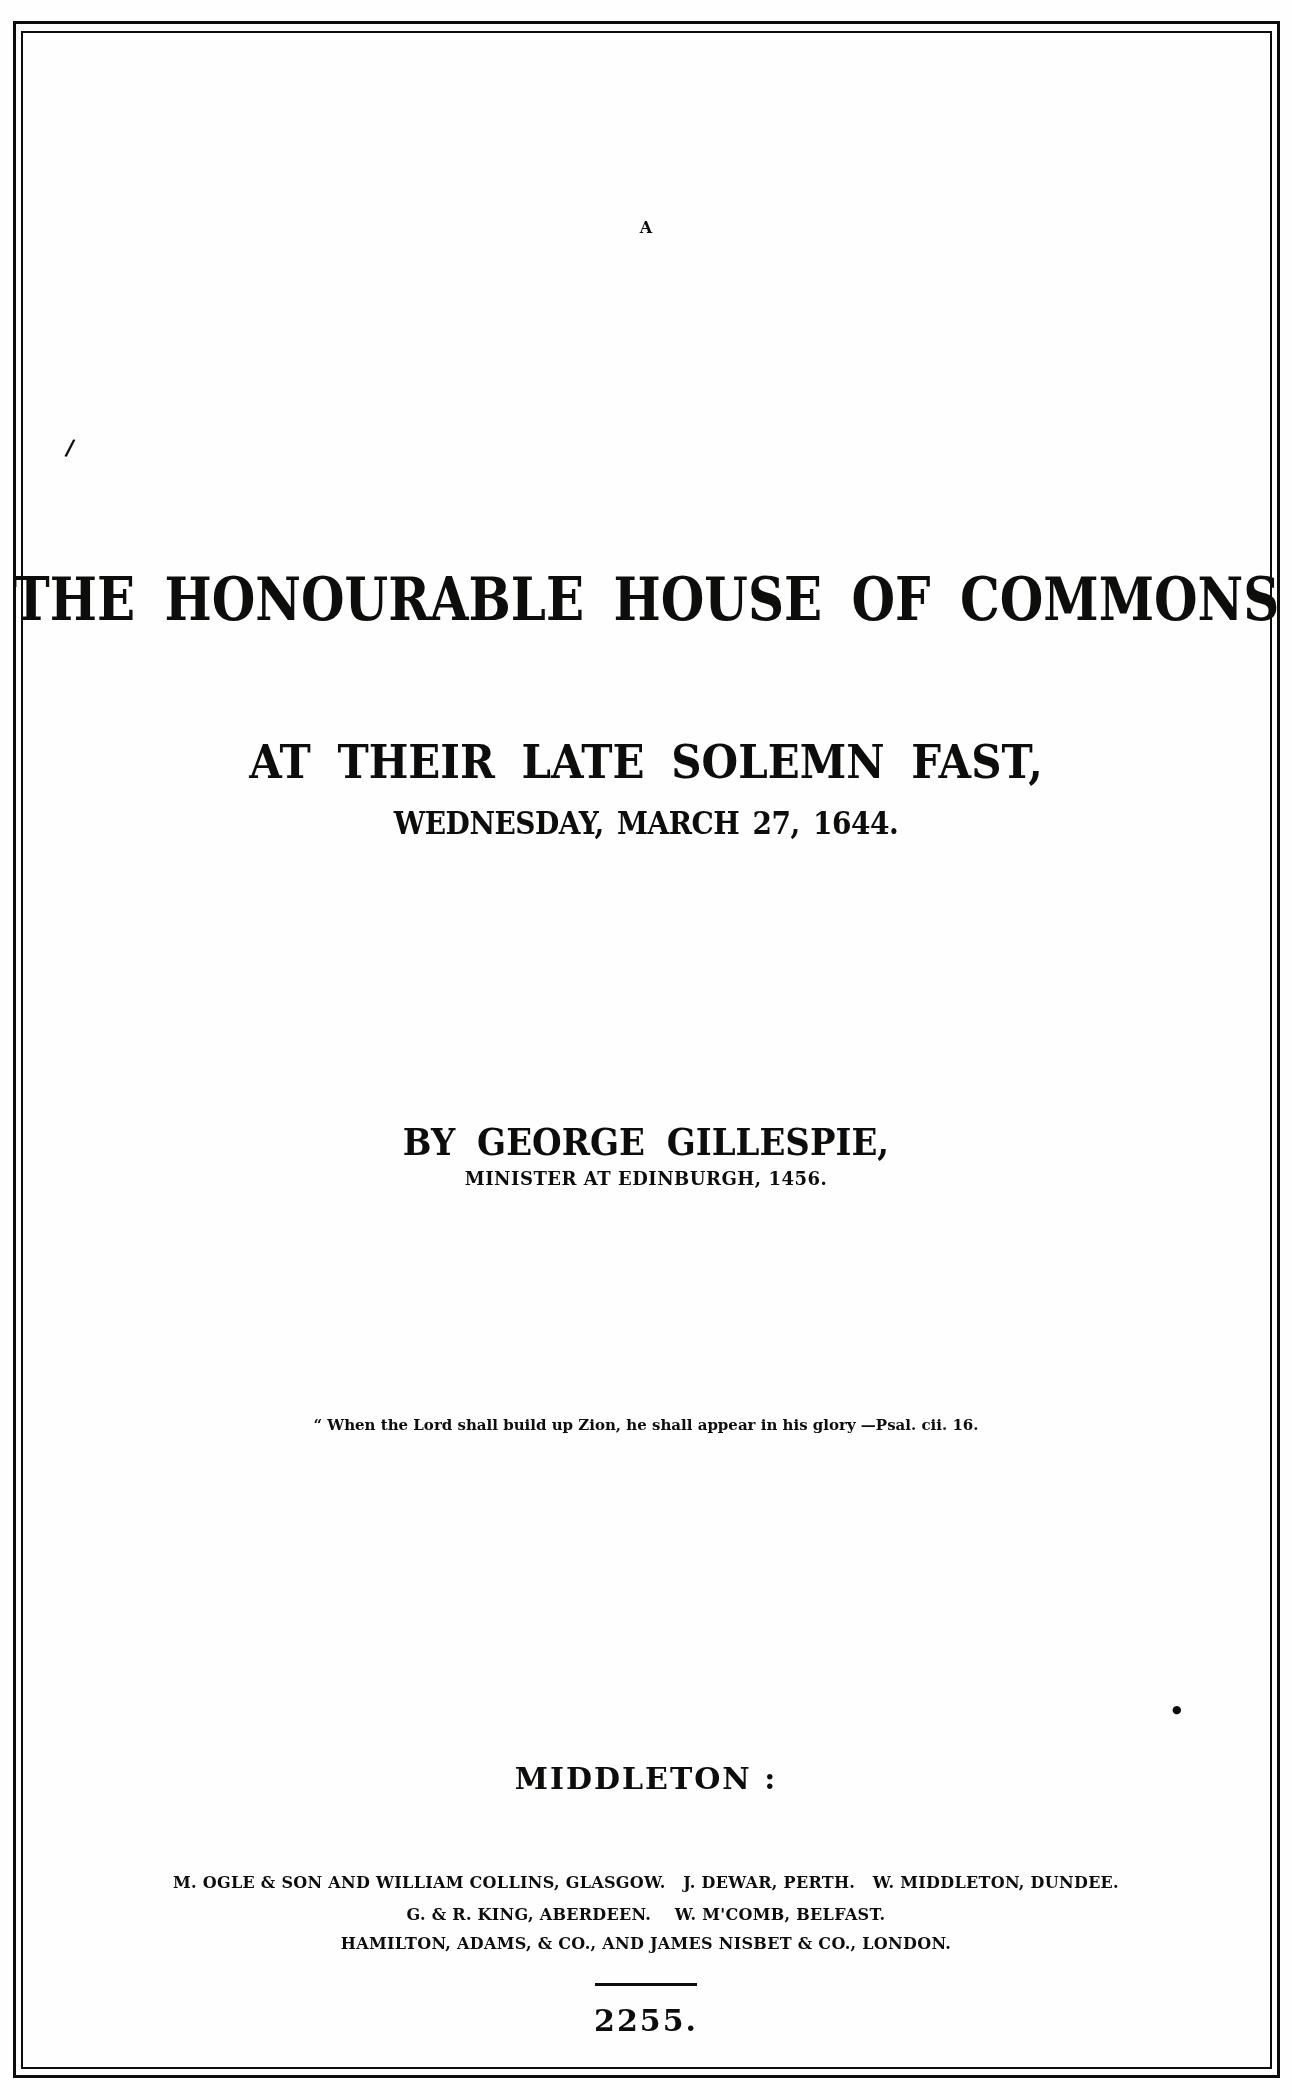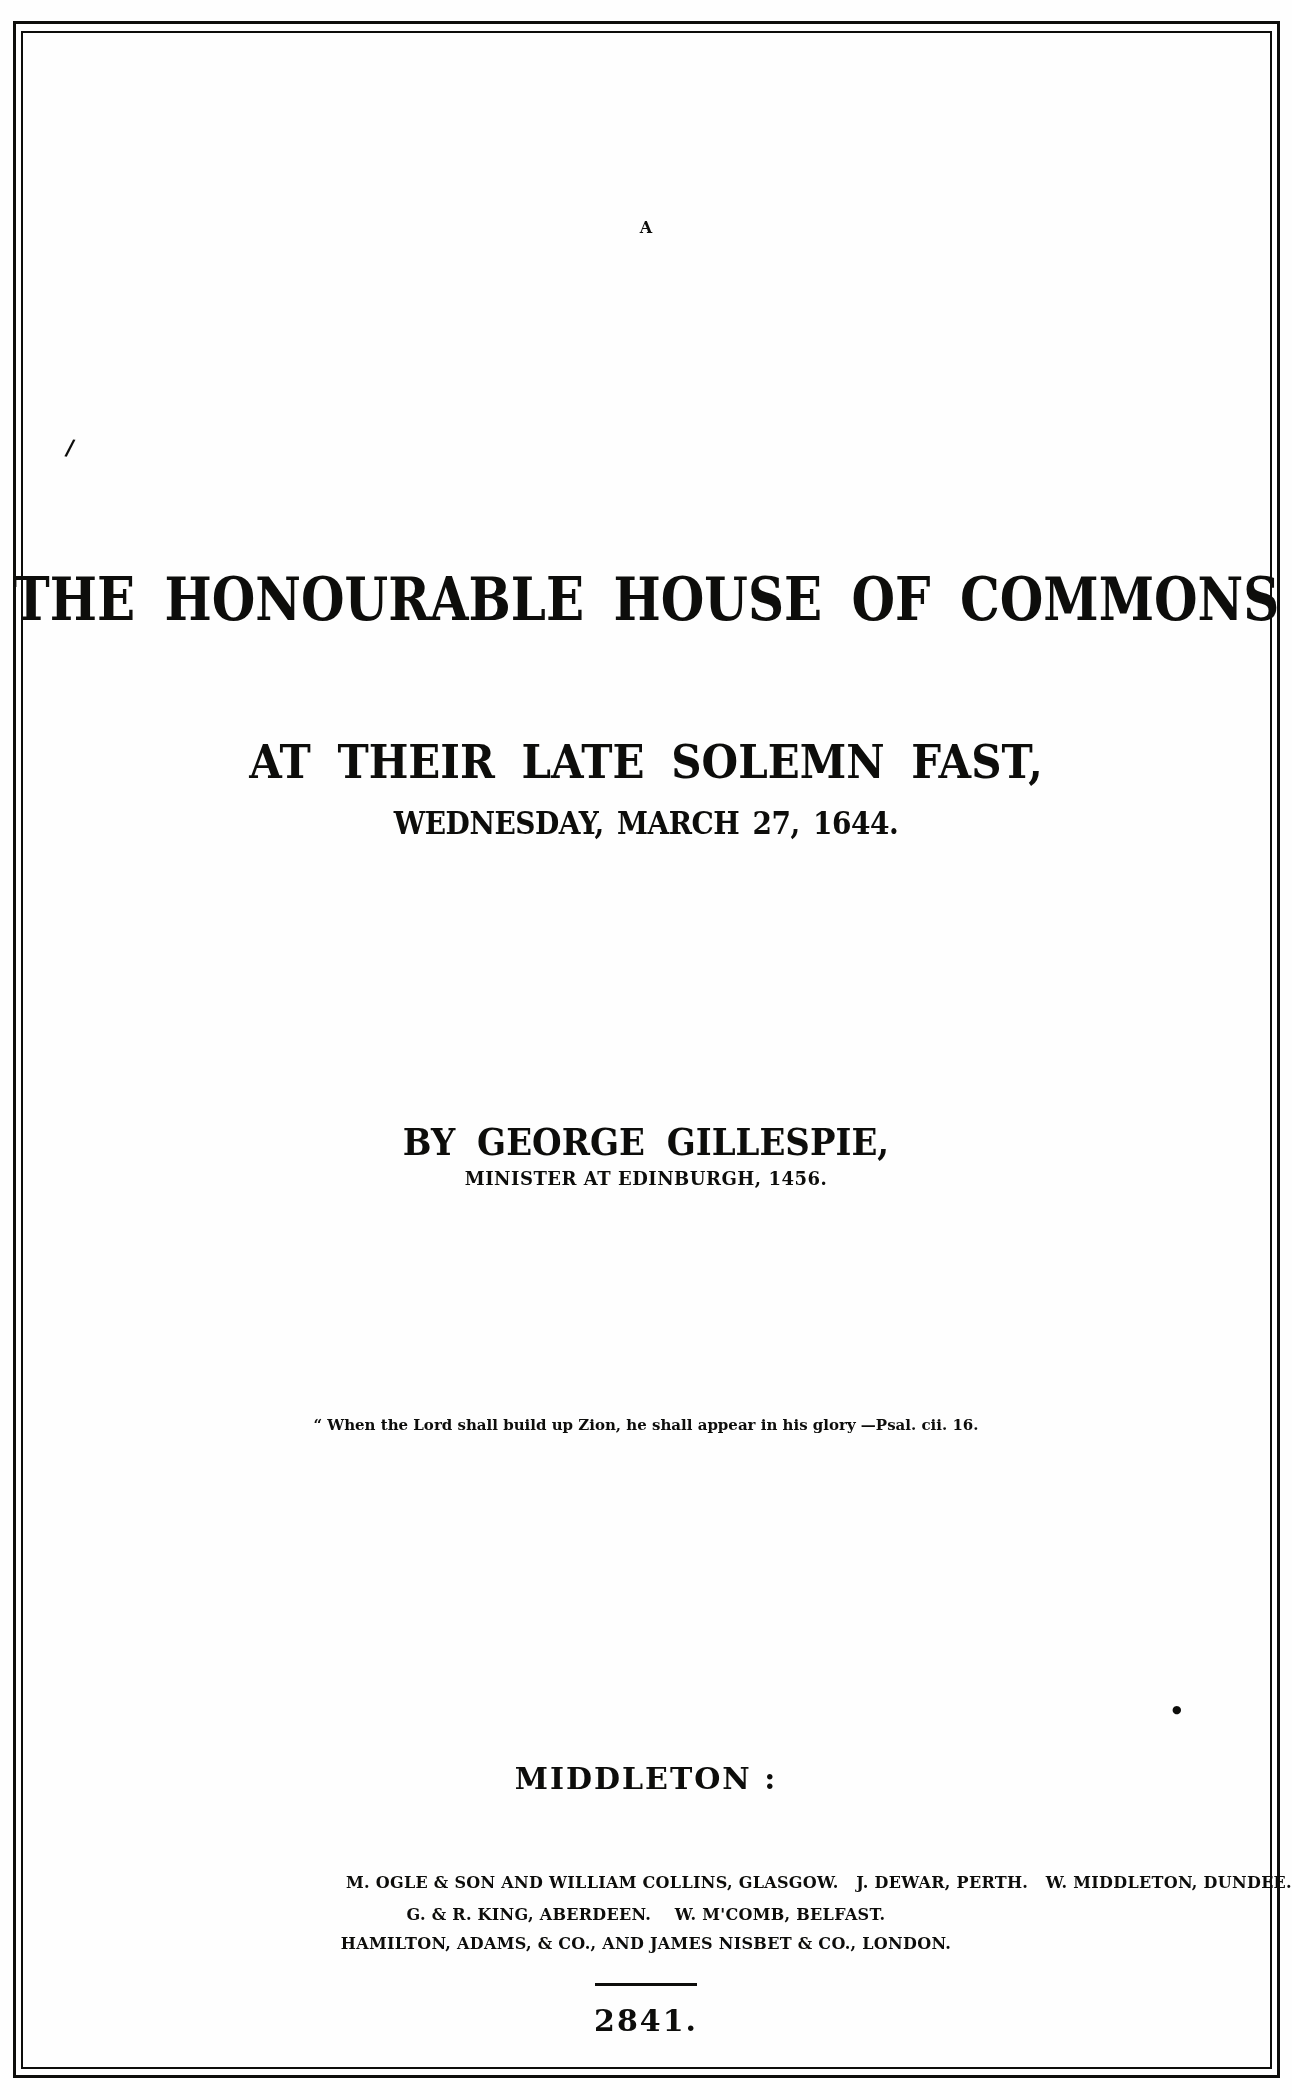--- a/index.html
+++ b/index.html
@@ -43,21 +43,21 @@
   .subtitle        { top: 739px;  font-size: 42px; font-weight: 700; word-spacing: 12px;
                      transform: scaleY(1.10); transform-origin: 50% 0; }
   .date-line       { top: 808px;  font-size: 28px; font-weight: 700; letter-spacing: -0.5px; word-spacing: 4px;
                      transform: scaleY(1.12); transform-origin: 50% 0; }
   .author-line     { top: 1124px; font-size: 34px; font-weight: 700; word-spacing: 10px;
                      transform: scaleY(1.08); transform-origin: 50% 0; }
   .author-role     { top: 1170px; font-size: 18px; font-weight: 700; letter-spacing: 0.5px; }
   .epigraph        { top: 1418px; font-size: 15px; font-weight: 700; }
   .imprint-city    { top: 1764px; font-size: 30px; font-weight: 700; letter-spacing: 2px; }
   .imprint-pub     { top: 1829px; font-size: 27px; font-weight: 700; letter-spacing: 1px; }
-  .imprint-dist-1  { top: 1875px; font-size: 16px; font-weight: 700; letter-spacing: 0.3px; text-align: right; }
+  .imprint-dist-1  { top: 1875px; font-size: 16px; font-weight: 700; letter-spacing: 0.3px; }
   .imprint-dist-2  { top: 1907px; font-size: 16px; font-weight: 700; letter-spacing: 0.3px; }
   .imprint-dist-3  { top: 1936px; font-size: 16px; font-weight: 700; letter-spacing: 0.3px; }
   .imprint-divider {
     position: absolute;
     top: 1983px;
     left: 50%;
     transform: translateX(-50%);
     width: 102px;
     height: 3px;
     background: #0d0d0b;
@@ -106,19 +106,19 @@
 
 
   <div class="line imprint-dist-1 pre">M. OGLE &amp; SON AND WILLIAM COLLINS, GLASGOW.   J. DEWAR, PERTH.   W. MIDDLETON, DUNDEE.</div>
 
   <div class="line imprint-dist-2 pre">G. &amp; R. KING, ABERDEEN.    W. M'COMB, BELFAST.</div>
 
   <div class="line imprint-dist-3 pre">HAMILTON, ADAMS, &amp; CO., AND JAMES NISBET &amp; CO., LONDON.</div>
 
   <div class="imprint-divider"></div>
 
-  <div class="line imprint-year">2841.</div>
+  <div class="line imprint-year">2255.</div>
 
   <span class="stray-mark">/</span>
 
   <span class="ink-speck">●</span>
 
 </div>
 
 </body></html>

